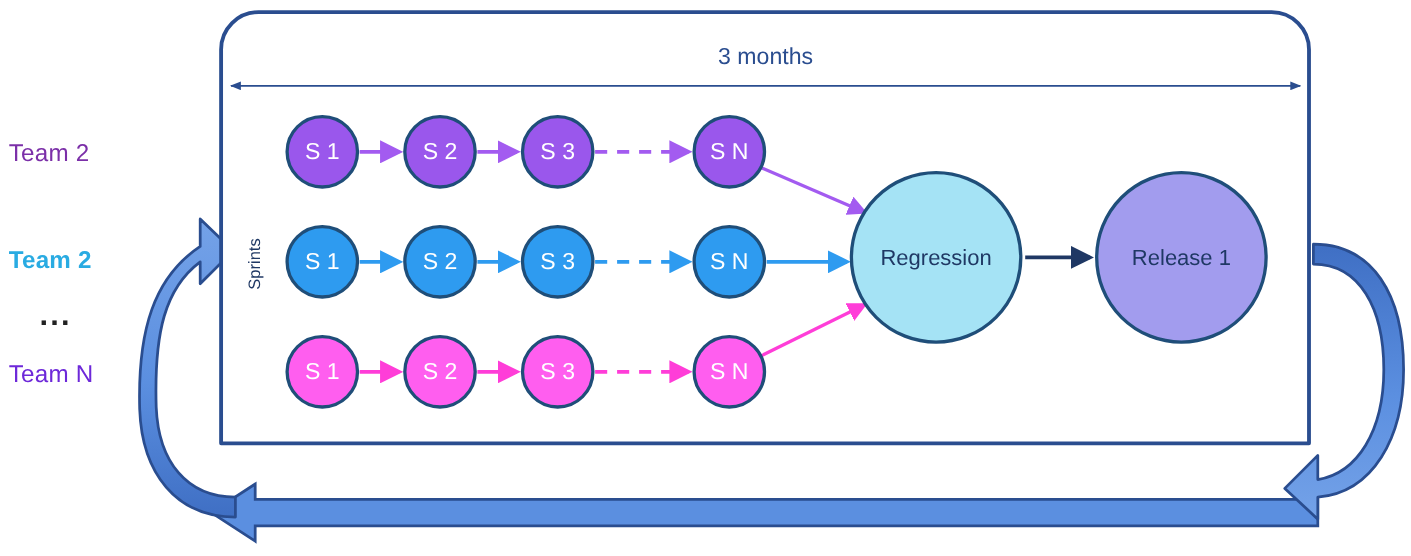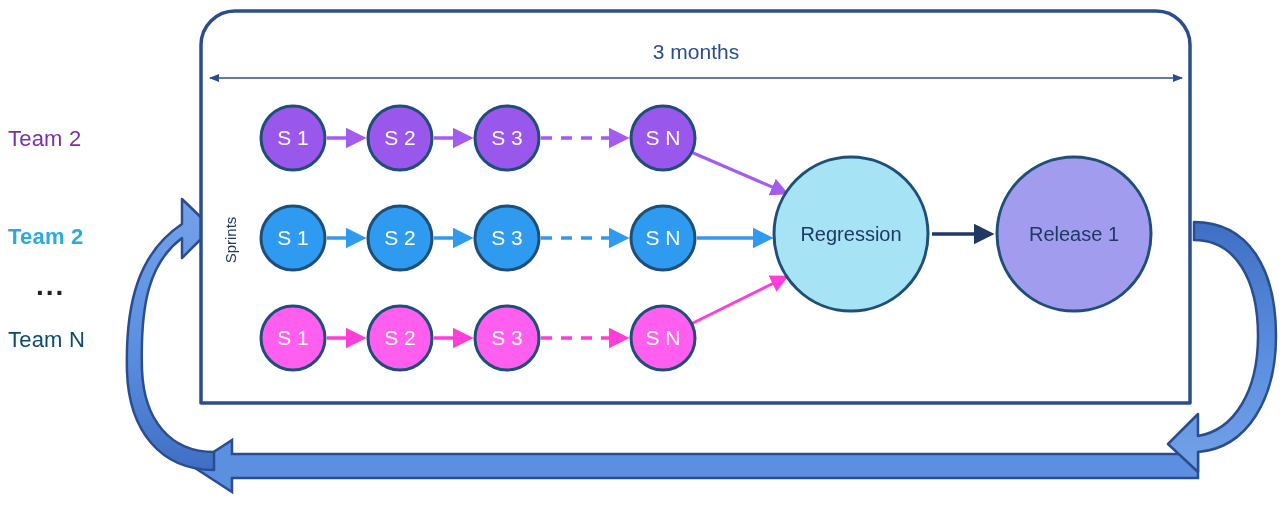--- a/index.html
+++ b/index.html
@@ -26,21 +26,21 @@
   }
   .team-label {
     position: absolute;
     font-size: 22px;
     font-family: "Liberation Sans", sans-serif;
     white-space: nowrap;
     letter-spacing: 0.2px;
   }
   #team-1-label { left: 8px; top: 126px; color: #7B2FA8; }
   #team-2-label { left: 8px; top: 224px; color: #29ABE2; font-weight: bold; }
-  #team-n-label { left: 8px; top: 327px; color: #0c4a6e; }
+  #team-n-label { left: 8px; top: 327px; color: #6d28d9; }
   #ellipsis-label {
     position: absolute;
     left: 36px;
     top: 272px;
     font-size: 28px;
     font-weight: bold;
     color: #222222;
     letter-spacing: 2px;
     line-height: 1;
   }

